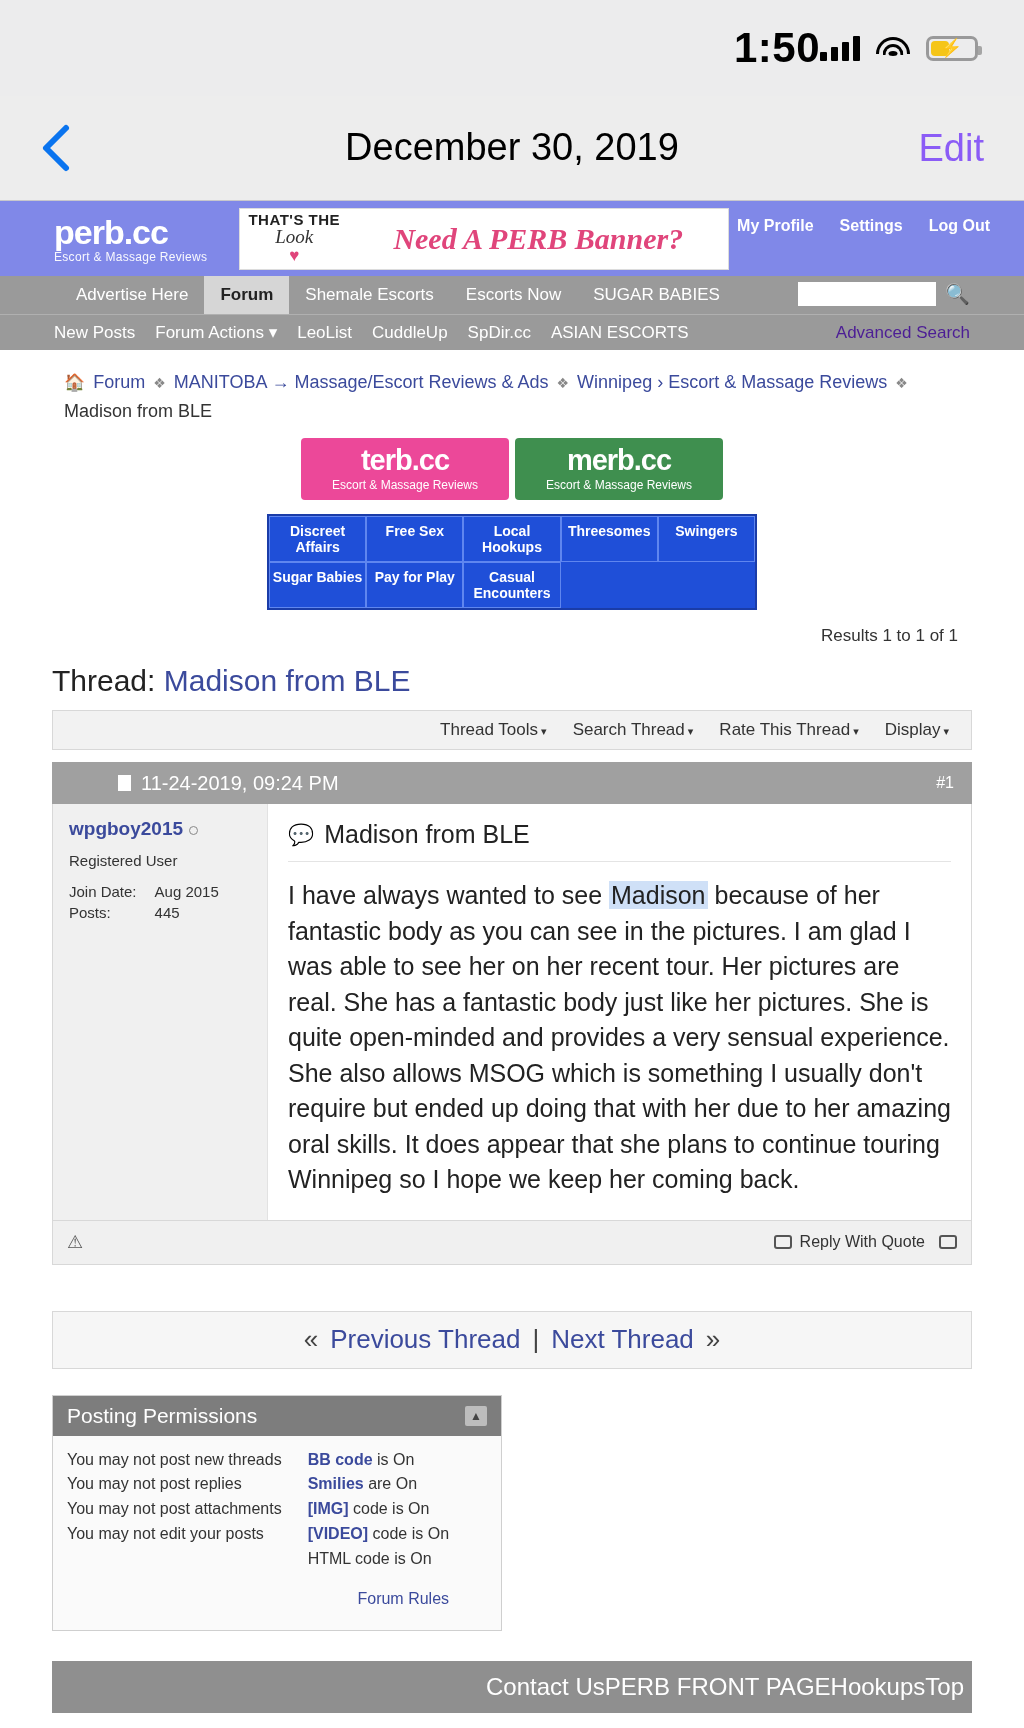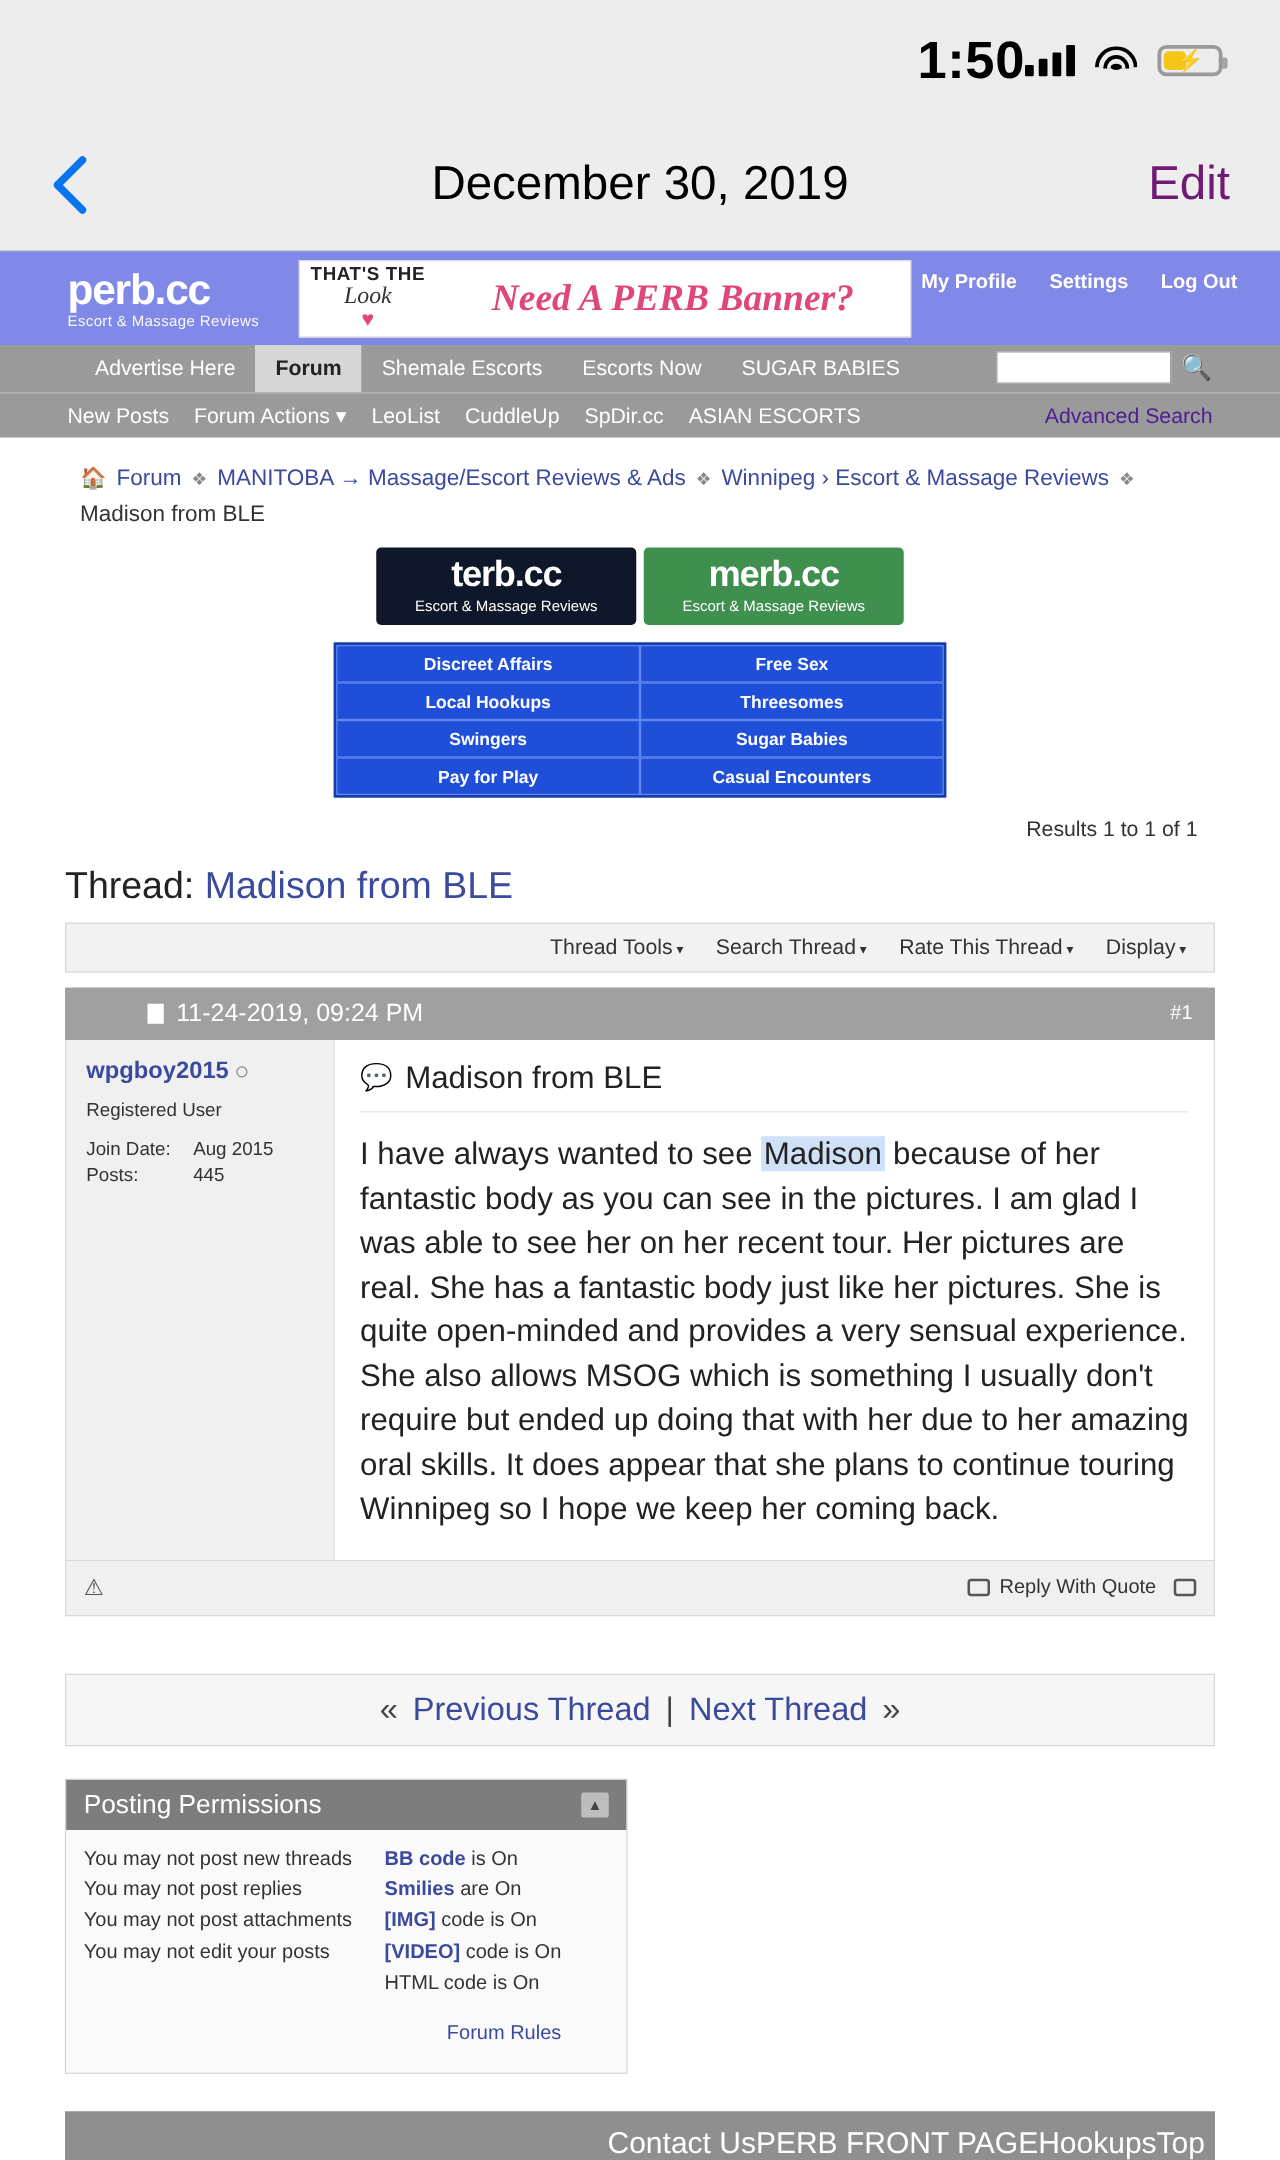--- a/index.html
+++ b/index.html
@@ -48,21 +48,21 @@
   .nav-back {
     position:absolute; left:38px; top:50%; transform:translateY(-50%);
     width:36px; height:52px;
   }
   .nav-back svg { display:block; }
   .nav-title-wrap { text-align:center; }
   .nav-title { font-size:38px; color:#000; line-height:1.05; }
   .nav-sub   { font-size:27px; color:#1c1c1e; margin-top:6px; }
   .nav-edit {
     position:absolute; right:40px; top:50%; transform:translateY(-50%);
-    font-size:38px; color:#701a75;
+    font-size:38px; color:#8b5cf6;
   }
 
   
   .page { background:#ffffff; padding:0; }
   .page-inner { width:1024px; background:#fff; }
 
   
   .site-header {
     background:#8088e8;
     height:75px;
@@ -109,26 +109,26 @@
 
   
   .content { padding:0 40px; background:#fff; }
   .crumbs { display:flex; align-items:center; flex-wrap:wrap; gap:8px; font-size:18px; padding:22px 24px 8px 24px; color:#333; }
   .crumbs a { color:#3b4a9c; text-decoration:none; }
   .crumbs .sep { color:#888; font-size:14px; }
   .crumbs .home { color:#444; font-size:17px; }
 
   .logos { display:flex; justify-content:center; gap:6px; margin:8px 0 0 0; }
   .logobox { width:208px; height:62px; border-radius:4px; display:flex; flex-direction:column; align-items:center; justify-content:center; color:#fff; }
-  .logobox.terb { background:#0f172a; }
+  .logobox.terb { background:#ec4899; }
   .logobox.merb { background:#3f8f4f; }
   .logobox .l1 { font-size:29px; font-weight:700; letter-spacing:-1px; line-height:1; }
   .logobox .l2 { font-size:12px; margin-top:3px; }
 
-  .adgrid { width:490px; margin:14px auto 0; border:2px solid #1a3ca8; background:#1f4fd8; display:grid; grid-template-columns:repeat(2,1fr); }
+  .adgrid { width:490px; margin:14px auto 0; border:2px solid #1a3ca8; background:#1f4fd8; display:grid; grid-template-columns:repeat(5,1fr); }
   .adgrid div {
     border:1px solid #5f86ef; color:#fff; font-size:14px; font-weight:700;
     text-align:center; padding:6px 0;
   }
 
   .results { text-align:right; font-size:17px; color:#333; padding:16px 26px 0 0; }
 
   .thread-title { font-size:30px; color:#222; padding:18px 0 12px 12px; }
   .thread-title a { color:#3b4a9c; text-decoration:none; }
 

